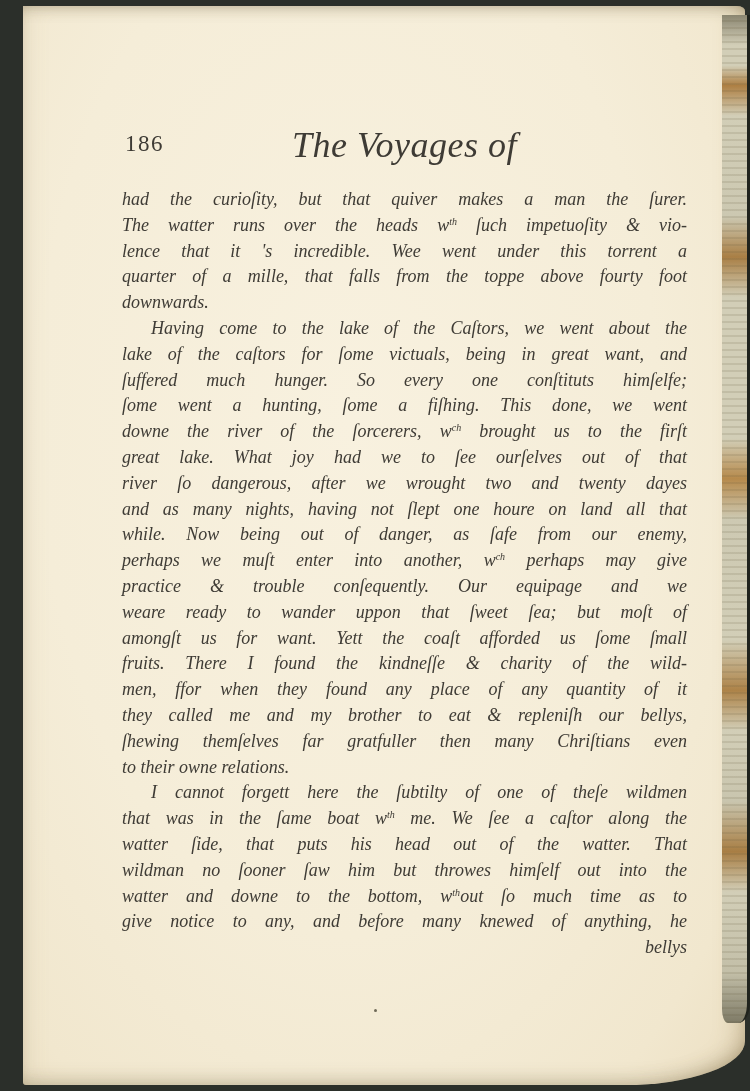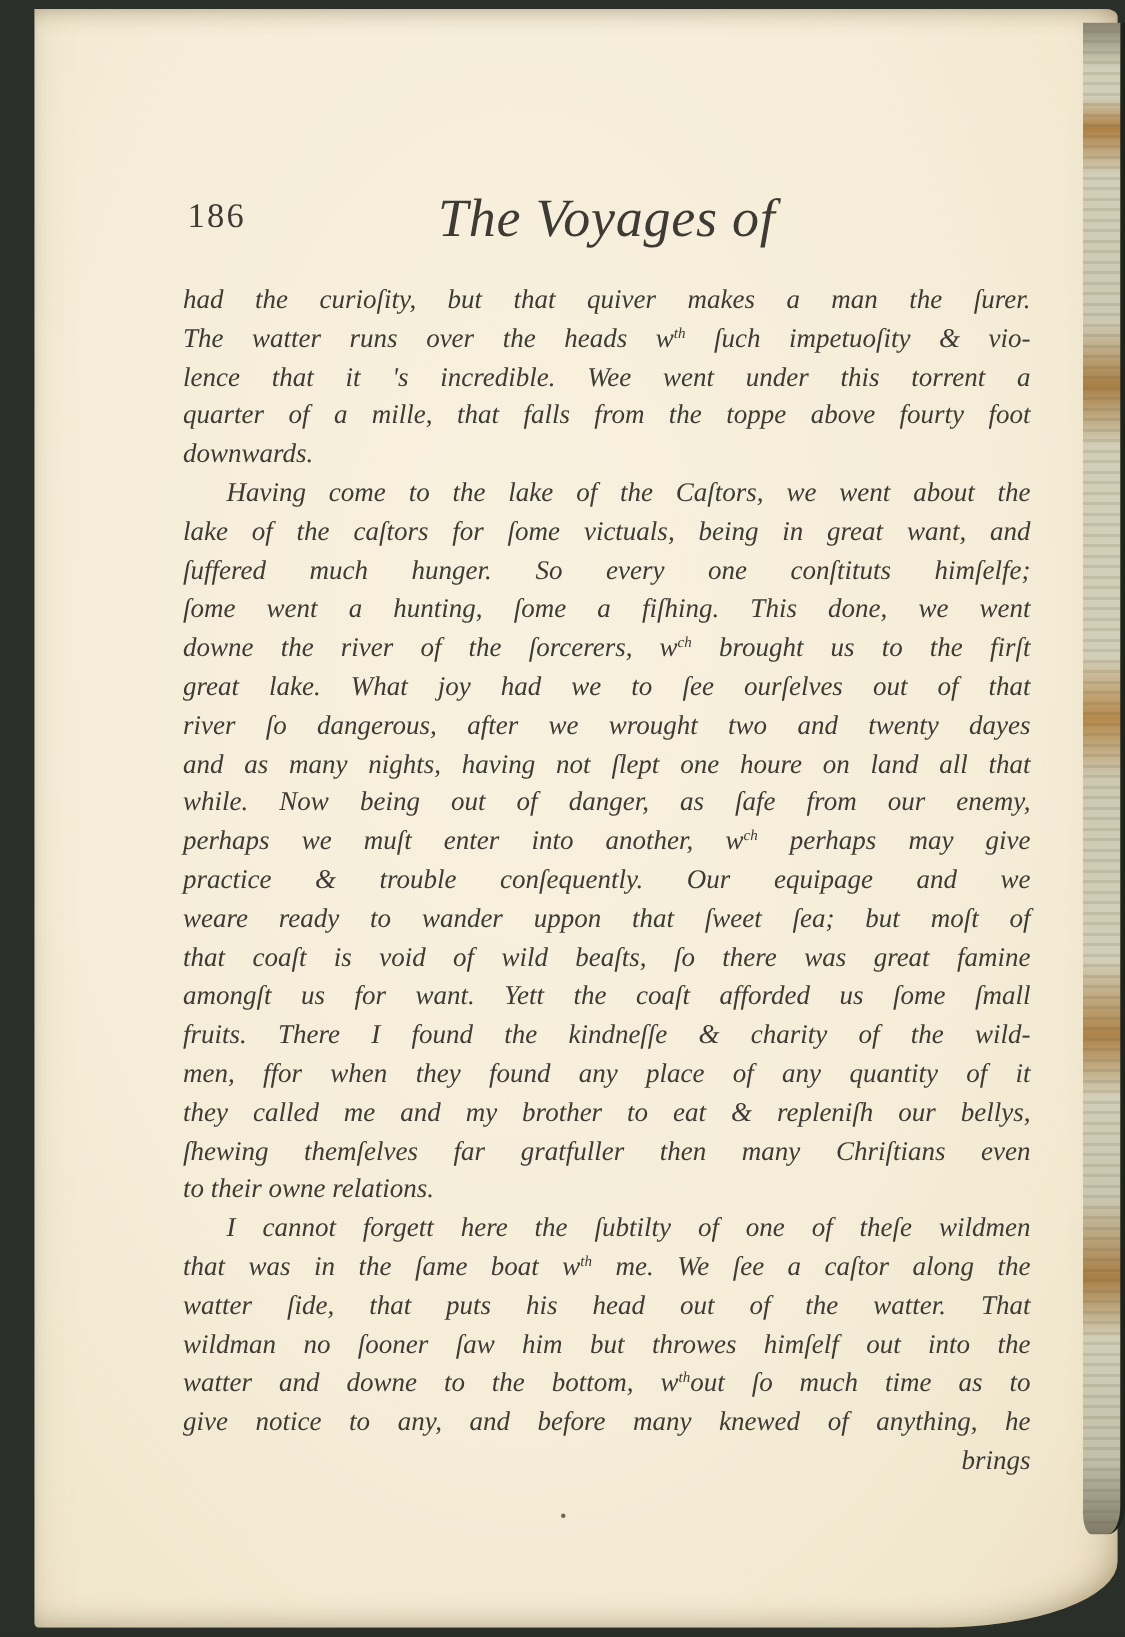--- a/index.html
+++ b/index.html
@@ -78,34 +78,33 @@
         <div class="line">ſuffered much hunger.  So every one conſtituts himſelfe;</div>
         <div class="line">ſome went a hunting, ſome a fiſhing.  This done, we went</div>
         <div class="line">downe the river of the ſorcerers, w<sup class="abbr">ch</sup> brought us to the firſt</div>
         <div class="line">great lake.  What joy had we to ſee ourſelves out of that</div>
         <div class="line">river ſo dangerous, after we wrought two and twenty dayes</div>
         <div class="line">and as many nights, having not ſlept one houre on land all that</div>
         <div class="line">while.   Now being out of danger, as ſafe from our enemy,</div>
         <div class="line">perhaps we muſt enter into another, w<sup class="abbr">ch</sup> perhaps may give</div>
         <div class="line">practice &amp; trouble conſequently.  Our equipage and we</div>
         <div class="line">weare ready to wander uppon that ſweet ſea; but moſt of</div>
-        <div class="line">that coaſt is void of wild beaſts, ſo there was great famine</div>
         <div class="line">amongſt us for want.  Yett the coaſt afforded us ſome ſmall</div>
         <div class="line">fruits.  There I found the kindneſſe &amp; charity of the wild-</div>
         <div class="line">men, ffor when they found any place of any quantity of it</div>
         <div class="line">they called me and my brother to eat &amp; repleniſh our bellys,</div>
         <div class="line">ſhewing themſelves far gratfuller then many Chriſtians even</div>
         <div class="line last">to their owne relations.</div>
         <div class="line indent">I cannot forgett here the ſubtilty of one of theſe wildmen</div>
         <div class="line">that was in the ſame boat w<sup class="abbr">th</sup> me.  We ſee a caſtor along the</div>
         <div class="line">watter ſide, that puts his head out of the watter.   That</div>
         <div class="line">wildman no ſooner ſaw him but throwes himſelf out into the</div>
         <div class="line">watter and downe to the bottom, w<sup class="abbr">th</sup>out ſo much time as to</div>
         <div class="line">give notice to any, and before many knewed of anything, he</div>
       </div>
     <div class="line catchword">
-      <span>brings</span>
+      <span>bellys</span>
     </div>
   </div>
 </div>
 
 <div class="fore-edge"></div>
 <div class="ink-speck"></div>
 
 </body></html>

